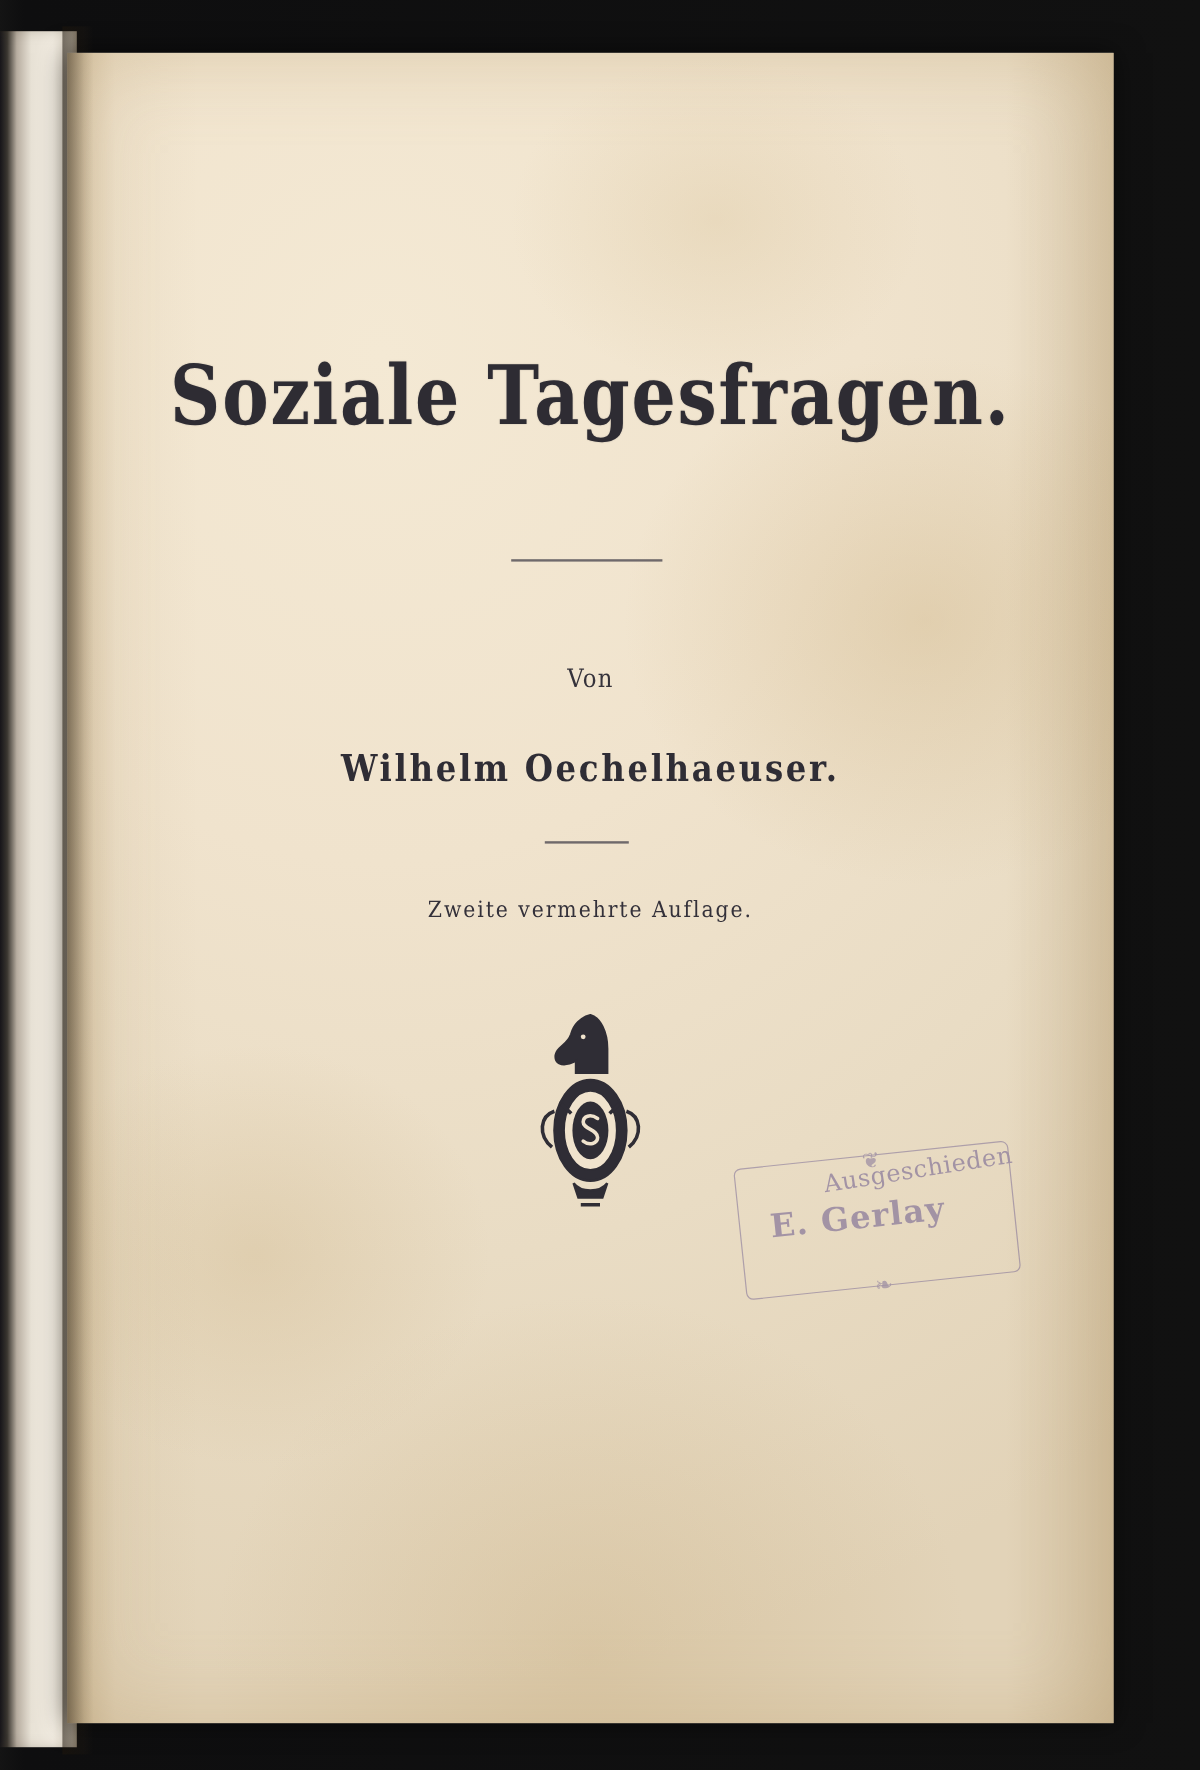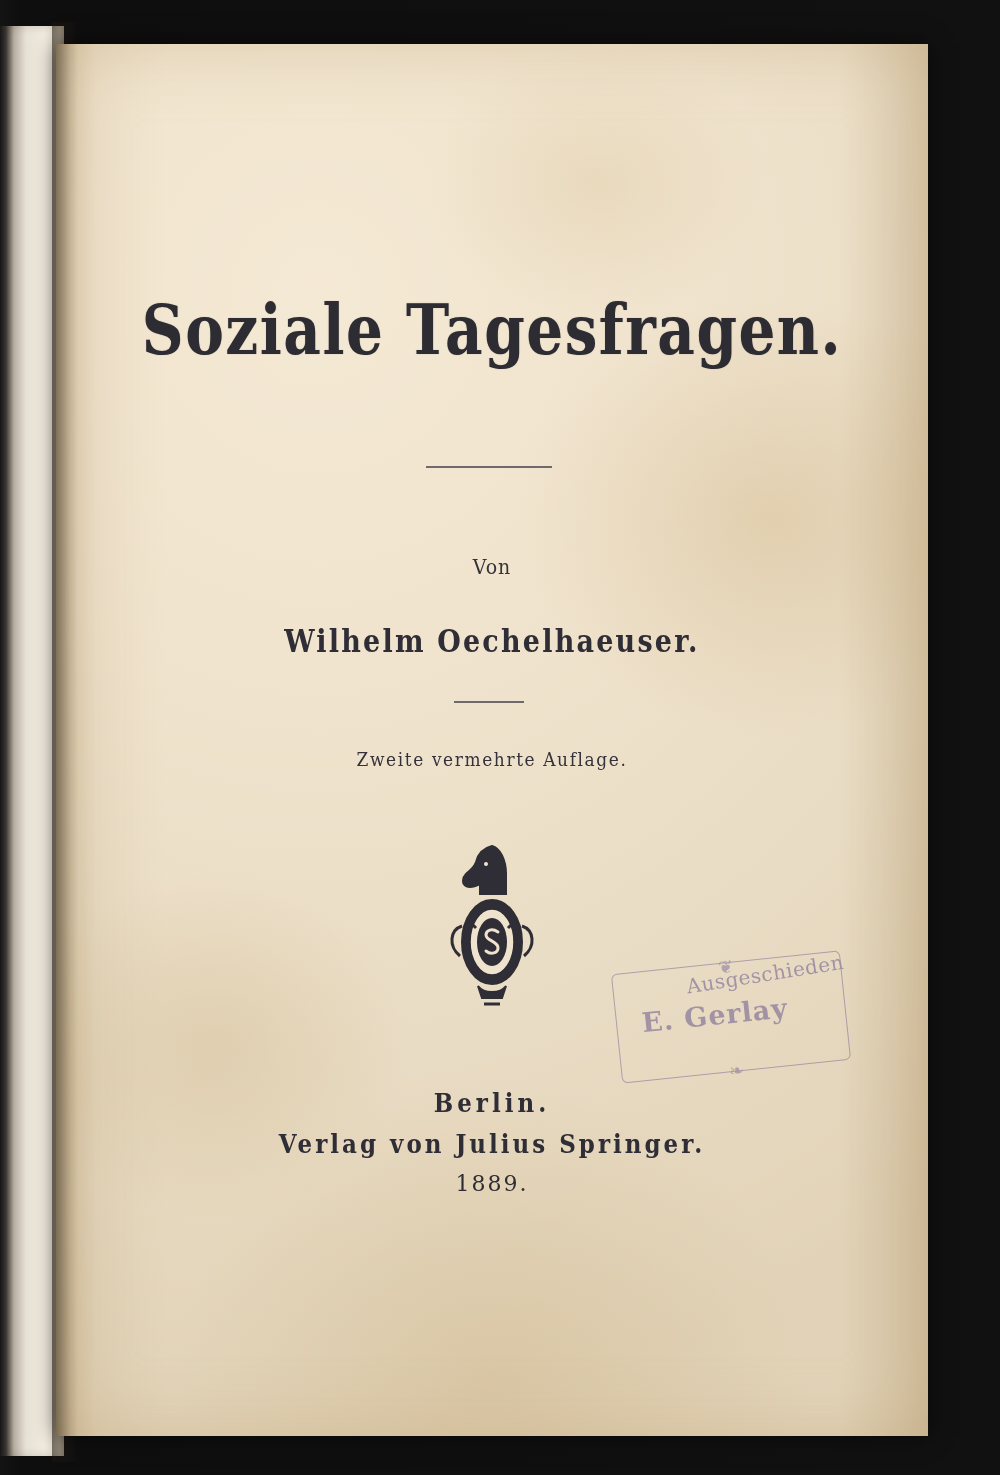--- a/index.html
+++ b/index.html
@@ -287,25 +287,20 @@
             <path d="M90 92 C102 96 104 112 92 122" stroke="#2f2d35" stroke-width="3"></path>
 
             <path d="M36 86 L44 94 M84 86 L76 94" stroke="#2f2d35" stroke-width="3"></path>
 
             <path d="M46 152 C52 160 68 160 74 152 L70 164 L50 164 Z" fill="#2f2d35" stroke="#2f2d35"></path>
             <path d="M52 170 L68 170" stroke="#2f2d35" stroke-width="3"></path>
           </g>
         </svg>
       </div>
 
-      <div class="imprint">
-        <span class="city">Berlin.</span>
-        <span class="house">Verlag von Julius Springer.</span>
-        <span class="year">1889.</span>
-      </div>
 
       <div class="stamp">
         <div class="stamp-frame"></div>
         <div class="stamp-orn top">❦</div>
         <div class="stamp-orn bottom">❧</div>
         <div class="stamp-line2">Ausgeschieden</div>
         <div class="stamp-line1">E. Gerlay</div>
       </div>
 
     </div>

